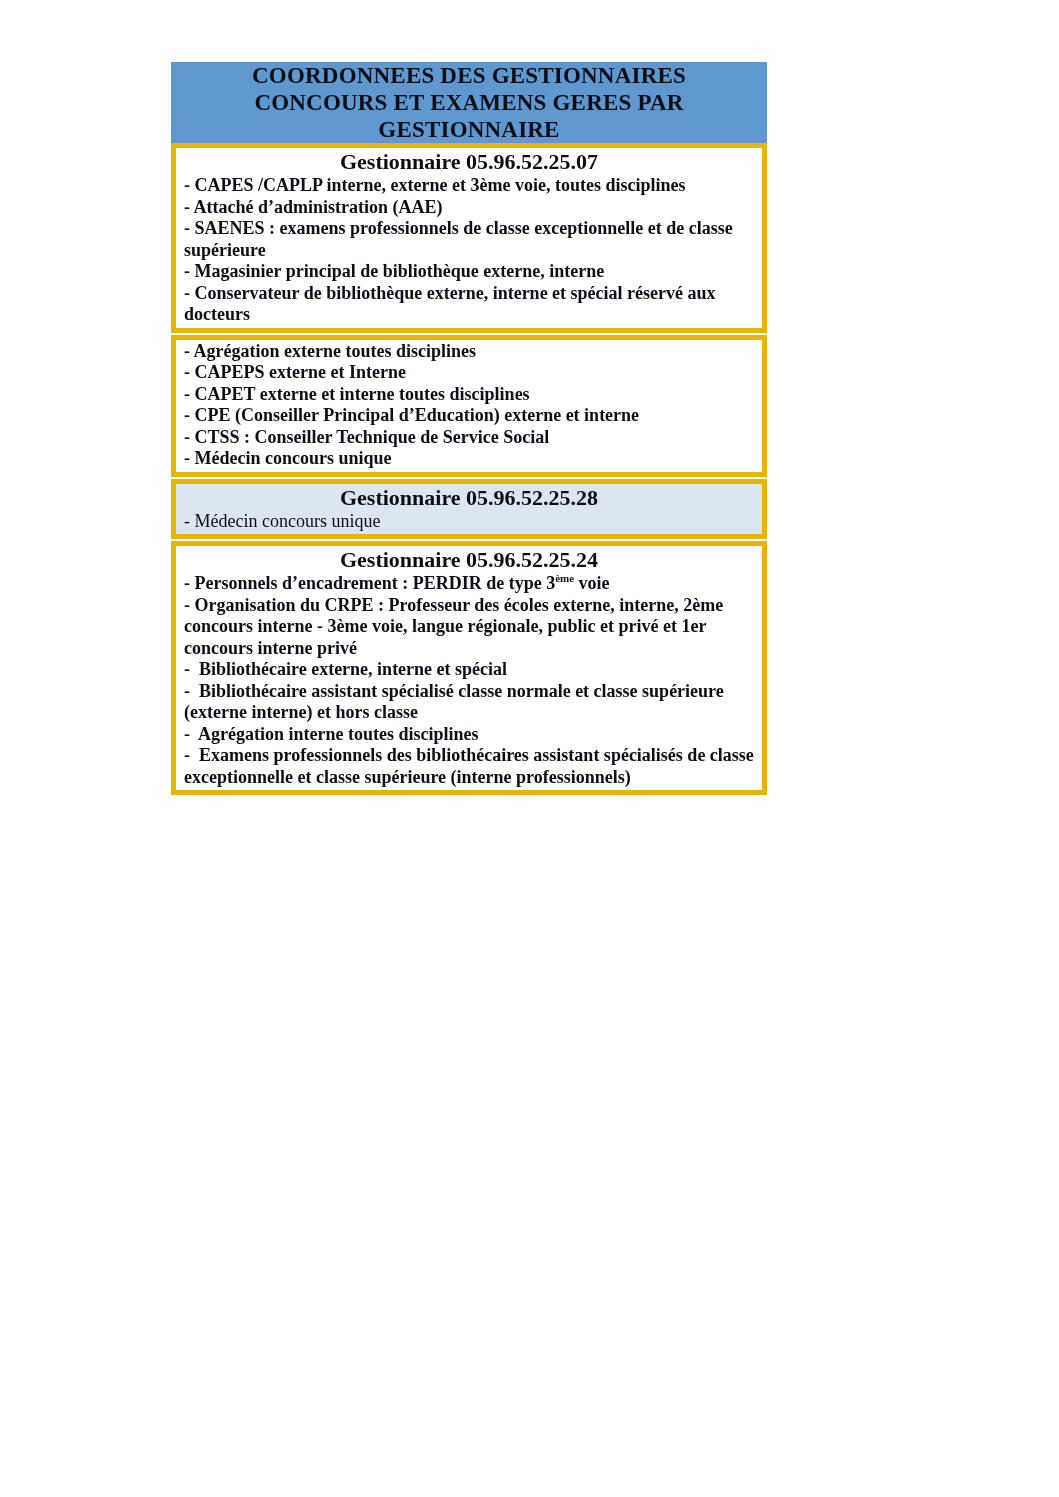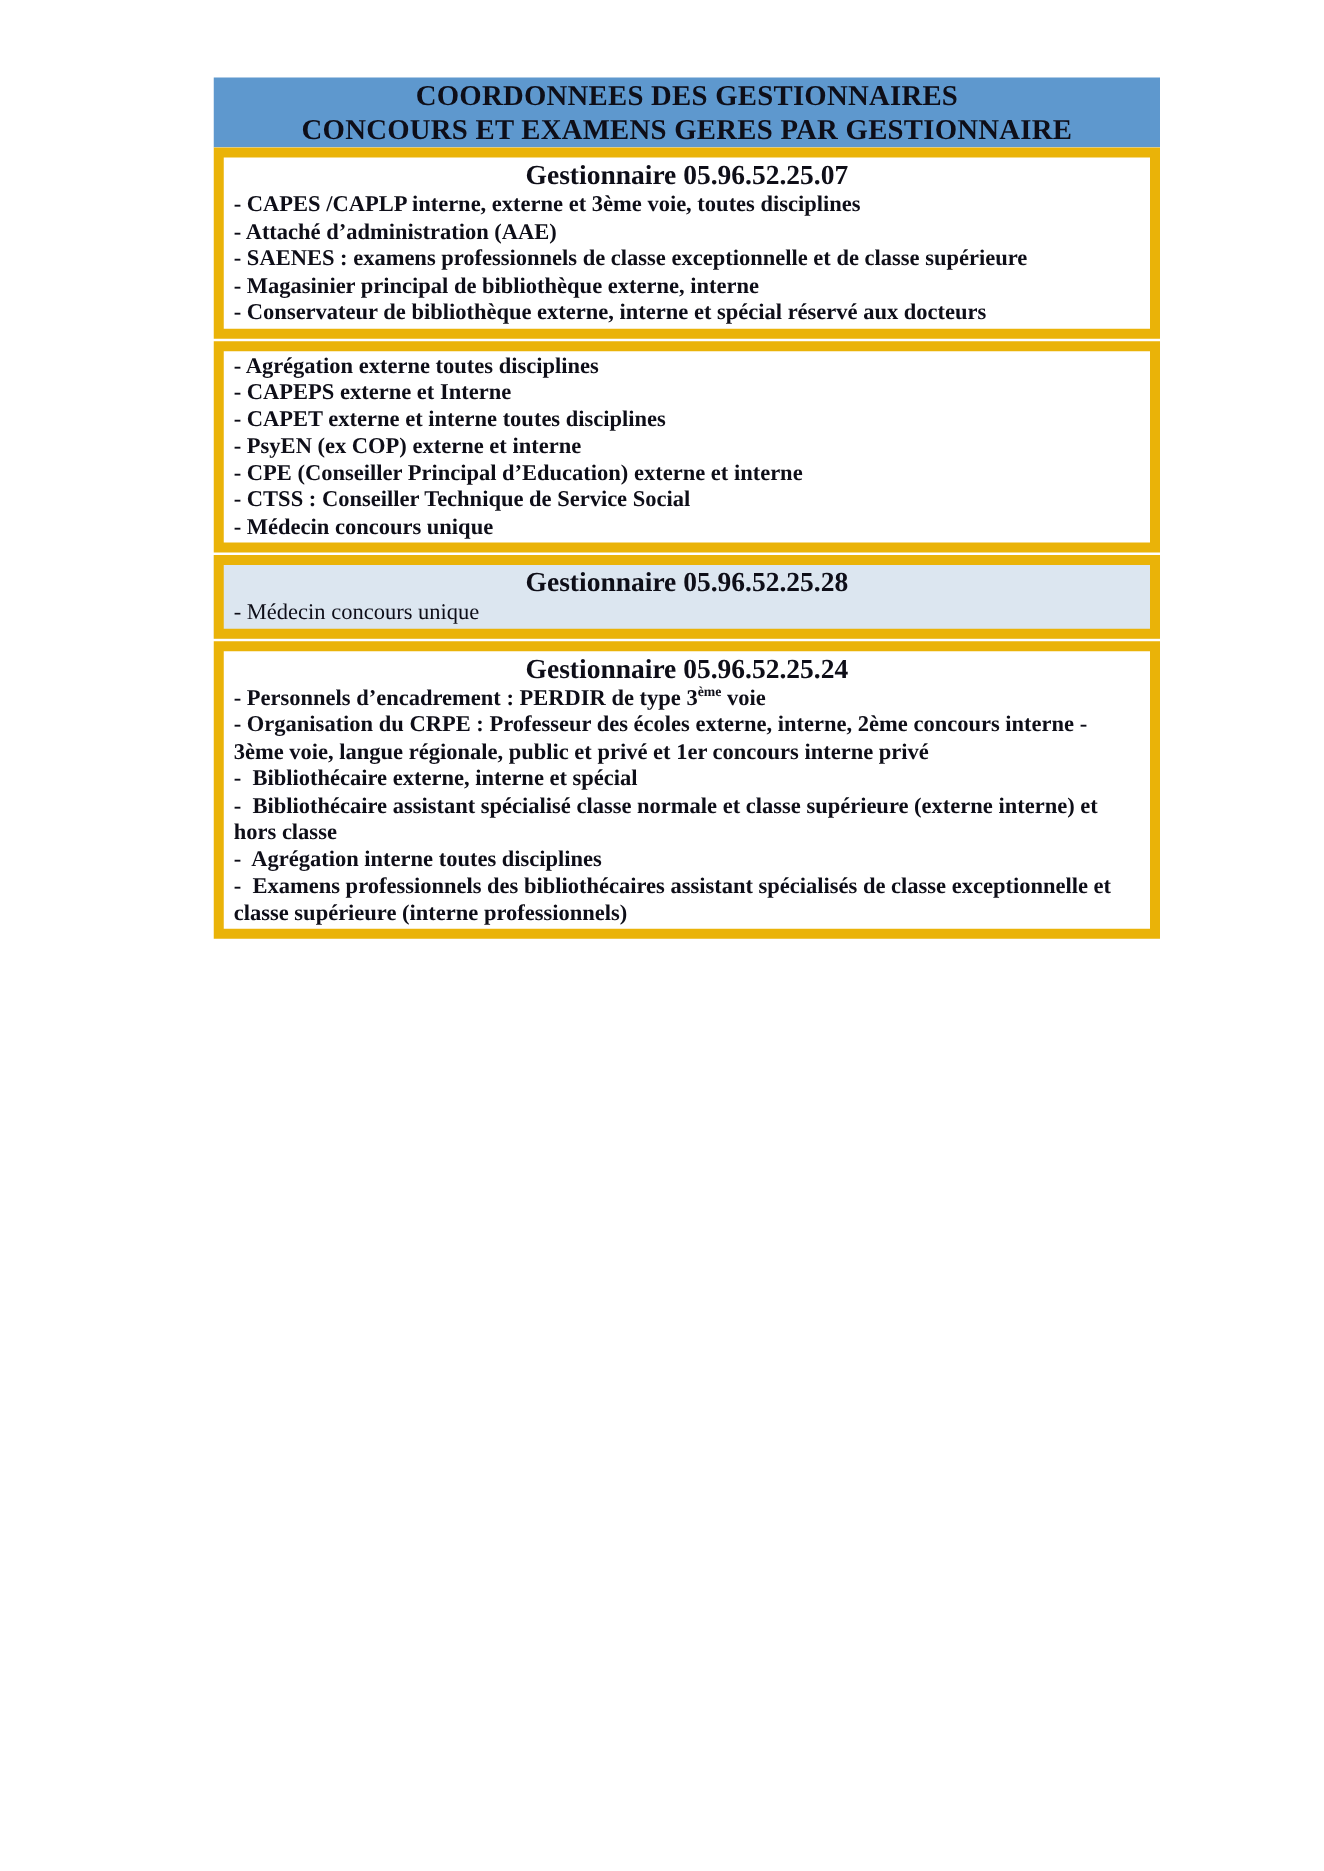--- a/index.html
+++ b/index.html
@@ -9,37 +9,37 @@
     background: #ffffff;
     font-family: "Liberation Serif", "DejaVu Serif", serif;
     color: #0e0e18;
     position: relative;
     overflow: hidden;
   }
   .doc-table {
     position: absolute;
     left: 171px;
     top: 62px;
-    width: 757px;
+    width: 596px;
     box-sizing: border-box;
   }
   .table-header {
     background: #5E98CE;
     min-height: 56px;
     display: flex;
     flex-direction: column;
     justify-content: center;
     text-align: center;
     font-weight: bold;
     font-size: 23px;
     line-height: 27px;
     letter-spacing: 0.2px;
   }
   .row {
-    border: 8px solid #eab308;
+    border: 5px solid #eab308;
     background: #ffffff;
     padding: 1px 8px 2px 8px;
     box-sizing: border-box;
   }
   .row + .row { margin-top: 2px; }
   .row.alt { background: #DCE6F0; }
   .row-title {
     text-align: center;
     font-weight: bold;
     font-size: 22px;
@@ -75,21 +75,20 @@
     <div class="item">- SAENES : examens professionnels de classe exceptionnelle et de classe supérieure</div>
     <div class="item">- Magasinier principal de bibliothèque externe, interne</div>
     <div class="item">- Conservateur de bibliothèque externe, interne et spécial réservé aux docteurs</div>
   </div>
 
 
   <div class="row plain">
     <div class="item">- Agrégation externe toutes disciplines</div>
     <div class="item">- CAPEPS externe et Interne</div>
     <div class="item">- CAPET externe et interne toutes disciplines</div>
-    <div class="item">- PsyEN (ex COP) externe et interne</div>
     <div class="item">- CPE (Conseiller Principal d’Education) externe et interne</div>
     <div class="item">- CTSS : Conseiller Technique de Service Social</div>
     <div class="item">- Médecin concours unique</div>
   </div>
 
   <div class="row alt">
     <div class="row-title">Gestionnaire 05.96.52.25.28</div>
     <div class="item">- Médecin concours unique</div>
   </div>
 

